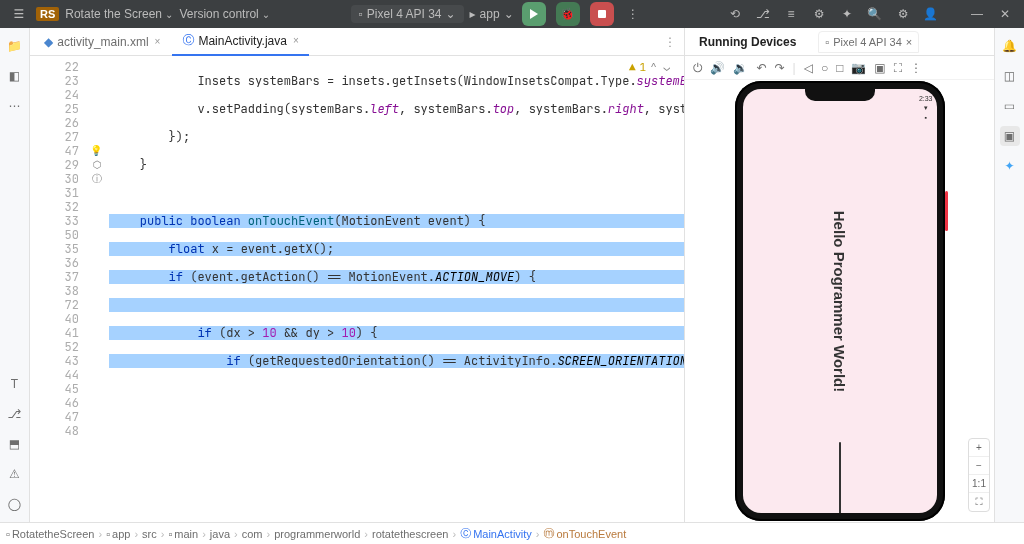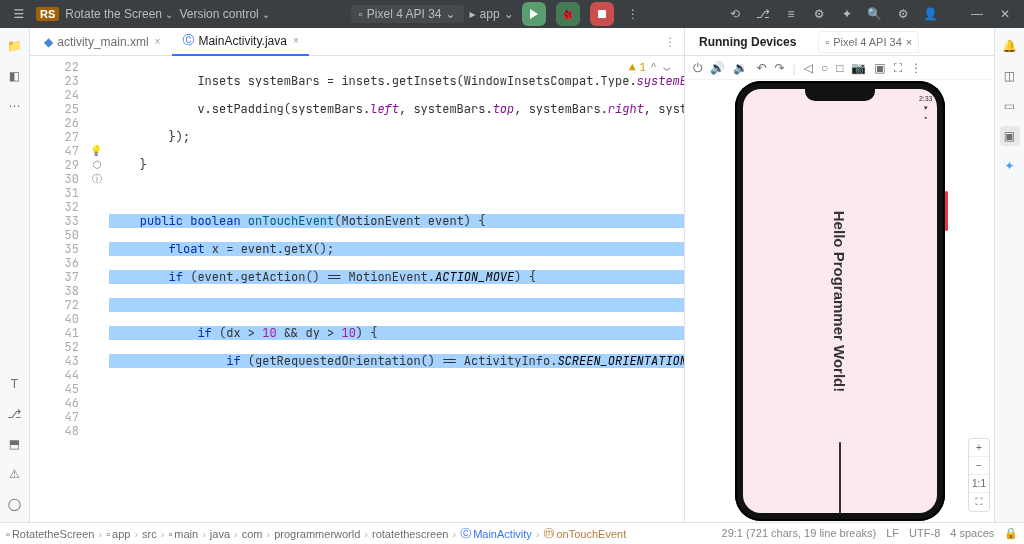--- a/index.html
+++ b/index.html
@@ -290,20 +290,13 @@
     </span>
     <span class="sep">›</span>
   <span class="crumb">
       <span>rotatethescreen</span>
     </span>
     <span class="sep">›</span>
   <span class="crumb" style="color:#3574f0;">Ⓒ <span>MainActivity</span></span>
     <span class="sep">›</span>
   <span class="crumb" style="color:#b97a3d;">ⓜ <span>onTouchEvent</span></span>
   <div class="spacer"></div>
-  <div class="status">
-    <span>29:1 (721 chars, 19 line breaks)</span>
-    <span>LF</span>
-    <span>UTF-8</span>
-    <span>4 spaces</span>
-    <span>🔒</span>
-  </div>
 </div>
 
 </body></html>

